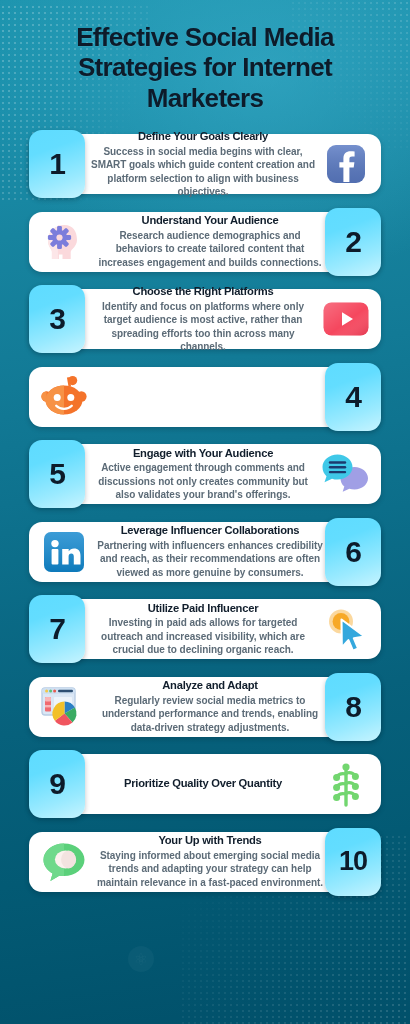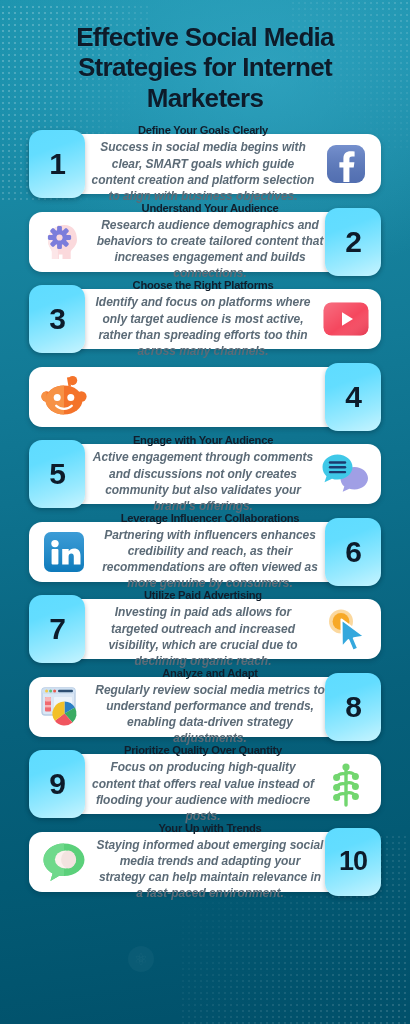--- a/index.html
+++ b/index.html
@@ -158,25 +158,24 @@
   .card-title {
     color: #111e2c;
     font-size: 11.2px;
     font-weight: 700;
     letter-spacing: -0.25px;
     line-height: 1.2;
     margin-bottom: 1.5px;
   }
   .card-desc {
     color: #5c6b77;
-    font-size: 12px;
+    font-size: 10px;
     font-weight: 700;
     line-height: 1.35;
     letter-spacing: -0.05px;
-    font-style: italic;
   }
 
   
   .card.num-left .numbox   { left: 0; }
   .card.num-left .iconwrap { right: 6px; }
   .card.num-left .text     { left: 62px; right: 66px; }
 
   
   .card.num-right .numbox   { right: 0; }
   .card.num-right .iconwrap { left: 6px; }
@@ -349,21 +348,21 @@
       <span>7</span>
     </div>
     <div class="iconwrap">
           <svg width="46" height="46" viewBox="0 0 46 46">
         <circle cx="18" cy="15.5" r="12" fill="#f7a928" opacity=".45"></circle>
         <circle cx="18" cy="15.5" r="8.4" fill="#f7a928"></circle>
         <path d="M18.5 13.5 L41.5 30.5 L30.8 32.2 L35.2 42.5 L30 44.8 L25.4 34.2 L18.8 41.5 Z" fill="#35a8dd" stroke="#ffffff" stroke-width="2.1" stroke-linejoin="round"></path>
       </svg>
         </div>
     <div class="text">
-      <div class="card-title">Utilize Paid Advertising</div>
+      <div class="card-title">Utilize Paid Influencer</div>
       <div class="card-desc">Investing in paid ads allows for targeted outreach and increased visibility, which are crucial due to declining organic reach.</div>
     </div>
       </div>
       <div class="card num-right">
     <div class="card-body"></div>
     <div class="numbox">
       <span>8</span>
     </div>
     <div class="iconwrap">
           <svg width="48" height="44" viewBox="0 0 48 44">
@@ -412,21 +411,20 @@
               <circle cx="29.4" cy="14.4" r="3.5"></circle>
           <circle cx="10.6" cy="25.4" r="3.5"></circle>
               <circle cx="29.4" cy="24.4" r="3.5"></circle>
           <circle cx="10.6" cy="35.4" r="3.5"></circle>
               <circle cx="29.4" cy="34.4" r="3.5"></circle>
         </g>
       </svg>
         </div>
     <div class="text">
       <div class="card-title">Prioritize Quality Over Quantity</div>
-      <div class="card-desc">Focus on producing high-quality content that offers real value instead of flooding your audience with mediocre posts.</div>
     </div>
       </div>
       <div class="card num-right">
     <div class="card-body"></div>
     <div class="numbox wide">
       <span>10</span>
     </div>
     <div class="iconwrap">
           <svg width="46" height="42" viewBox="0 0 46 42">
         <path d="M23 2.5c11.3 0 20.5 7.3 20.5 16.3S34.3 35.1 23 35.1c-1.6 0-3.2-.15-4.7-.42l-8.9 5.4 2.2-7.6C6.1 29.4 2.5 24.6 2.5 18.8 2.5 9.8 11.7 2.5 23 2.5z" fill="#5bd07a"></path>

